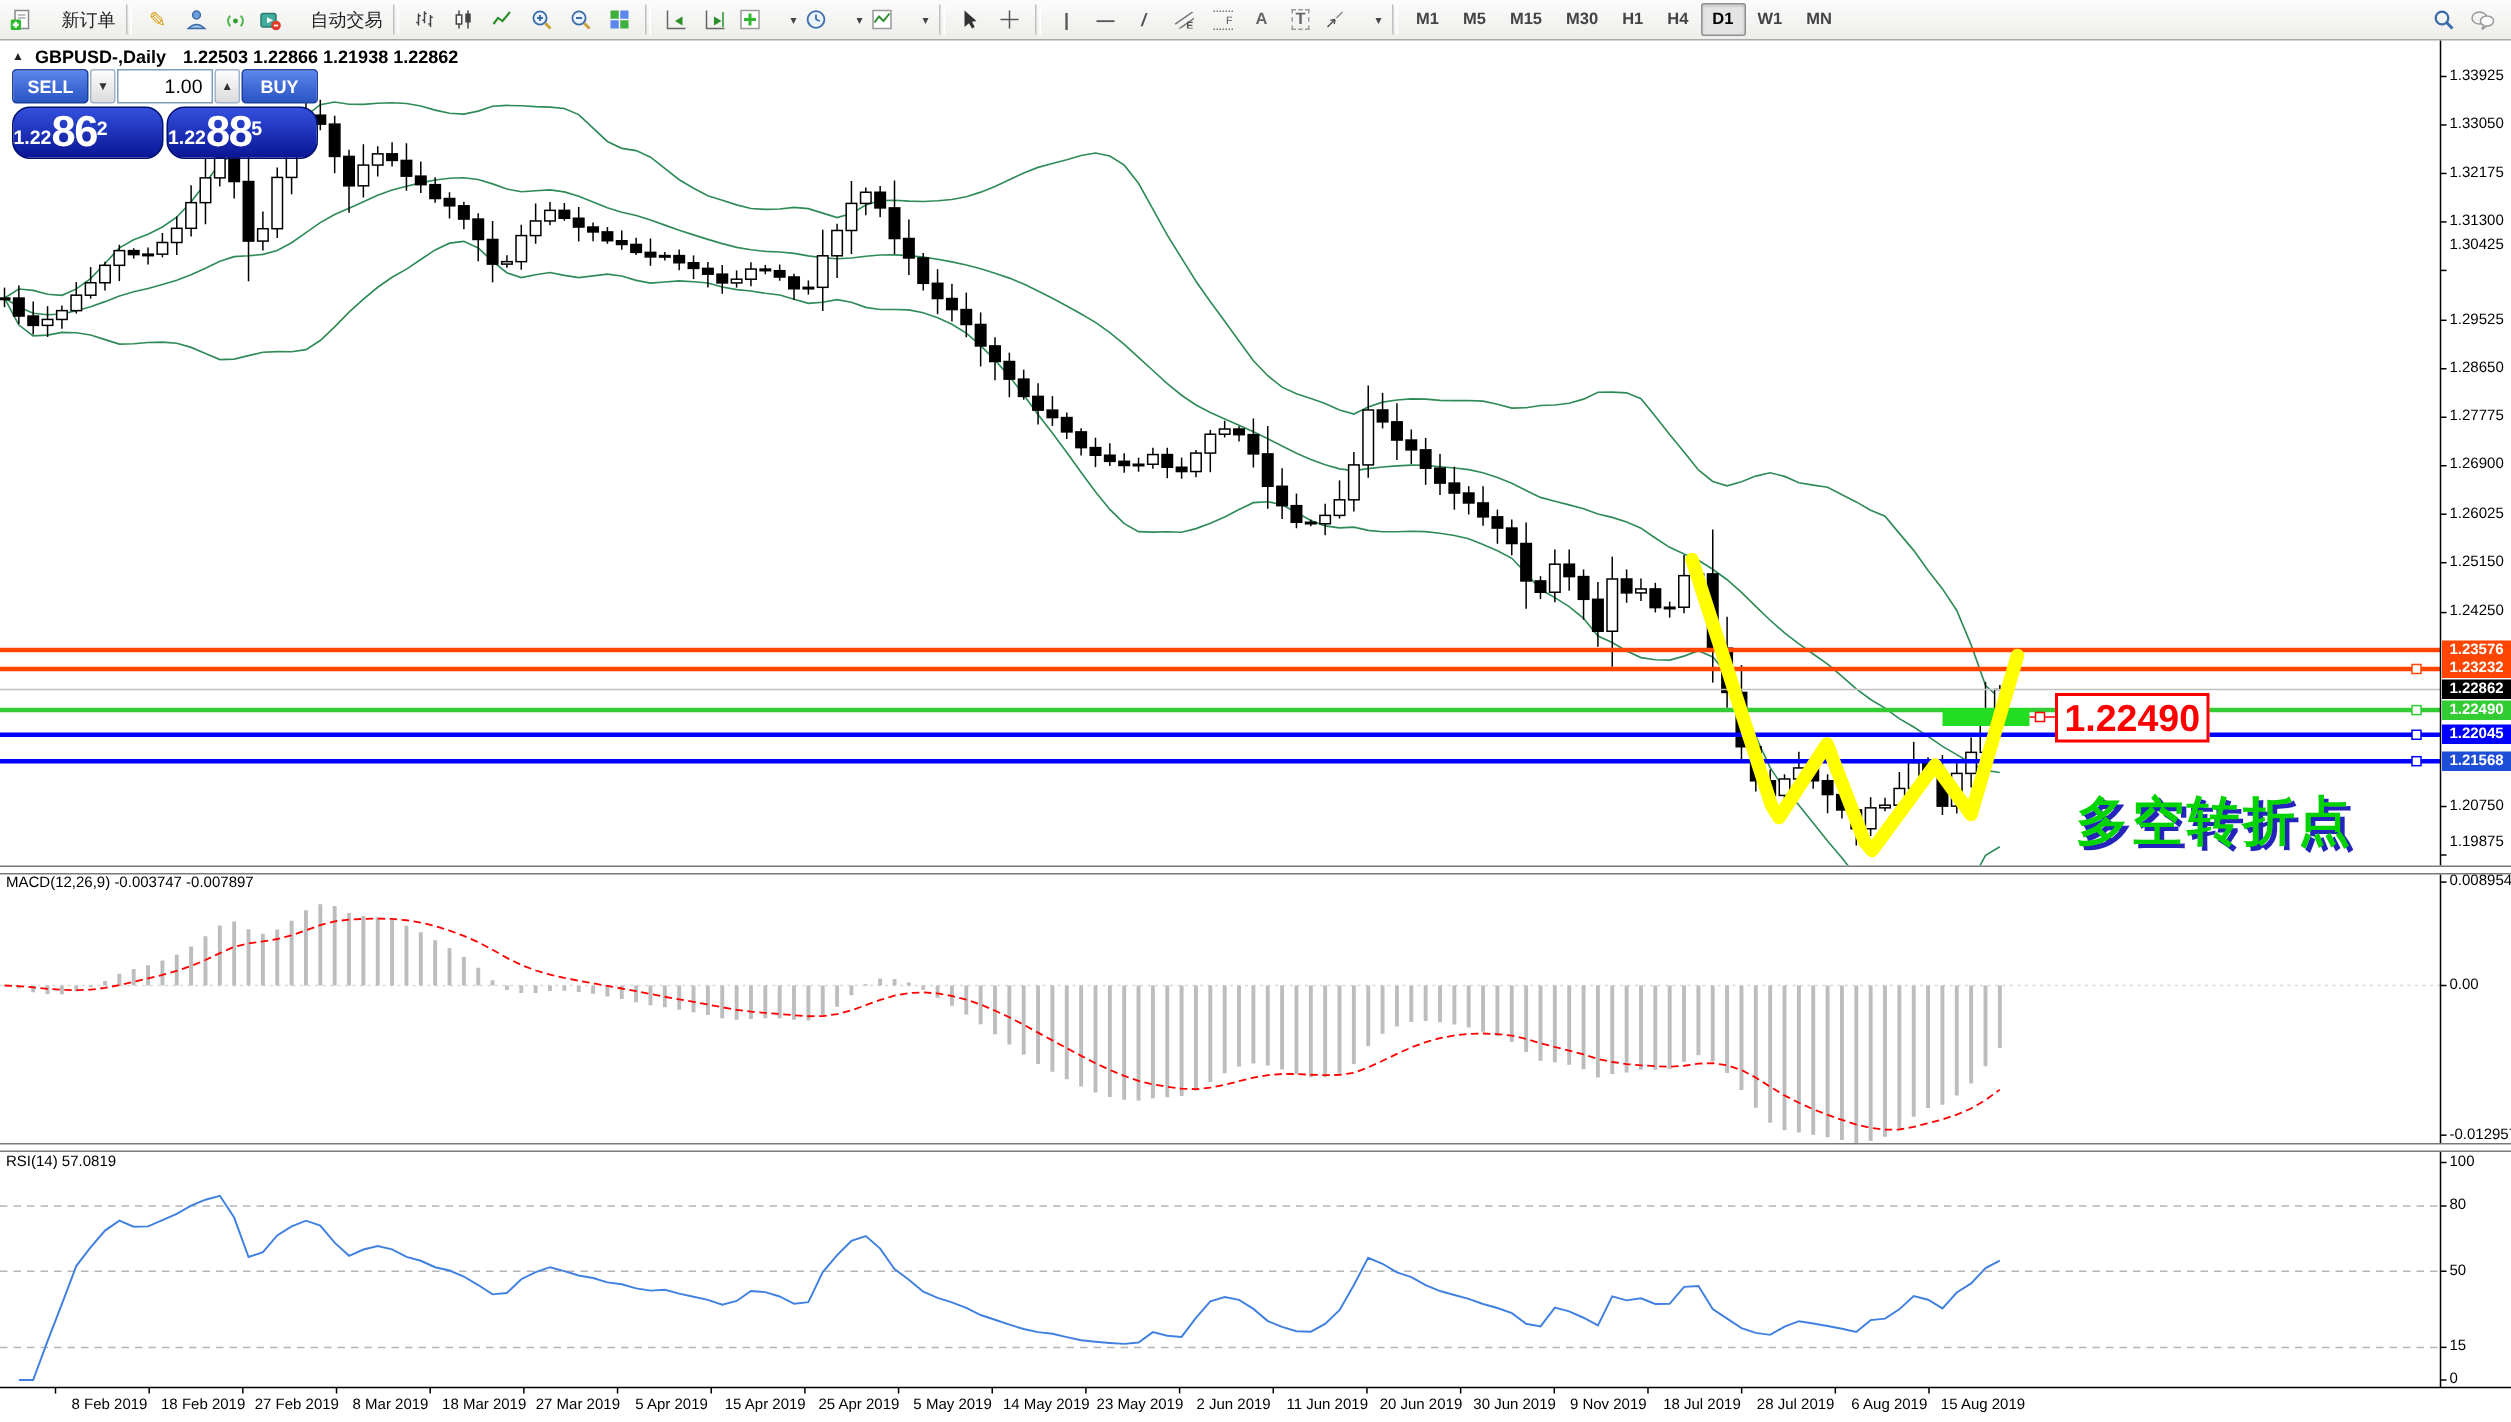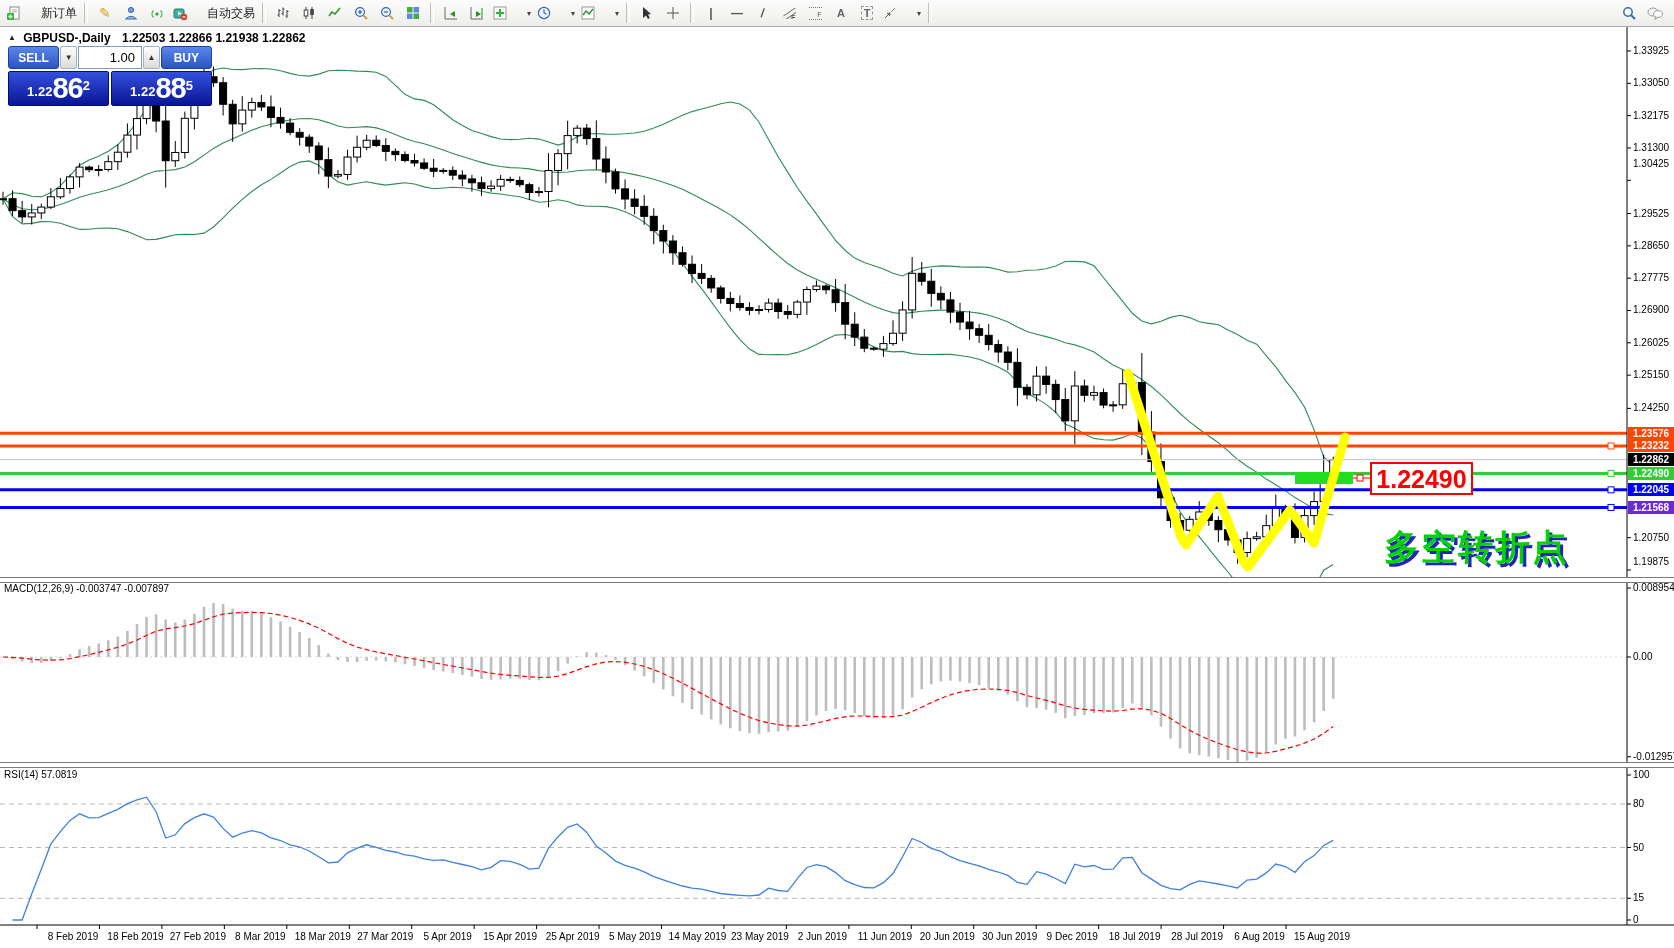--- a/index.html
+++ b/index.html
@@ -31,23 +31,23 @@
   
   .trade-panel{position:absolute;left:8px;top:46px;width:204px;height:60px;}
   .tp-row1{position:absolute;left:0;top:0;width:204px;height:23px;display:flex;gap:1px;}
   .tp-btn{width:52px;height:23px;border:1px solid #1d3f9e;border-radius:3px;color:#fff;
           font-size:12px;font-weight:bold;display:flex;align-items:center;justify-content:center;
           background:linear-gradient(#5b86ea,#2a55c4);box-sizing:border-box;}
   .tp-spin{width:17px;height:23px;background:linear-gradient(#fdfdfd,#dcdcdc);border:1px solid #9db2cc;
            border-radius:2px;font-size:8px;color:#333;display:flex;align-items:center;justify-content:center;box-sizing:border-box;}
   .tp-vol{width:64px;height:23px;background:#fff;border:1px solid #7f9db9;box-sizing:border-box;
           font-size:13px;text-align:right;padding:0 6px;line-height:21px;}
-  .tp-price{position:absolute;top:25px;width:101px;height:35px;border-radius:2px;color:#fff;
+  .tp-price{position:absolute;top:25px;width:101px;height:35px;border-radius:12px;color:#fff;
             background:linear-gradient(#3350dd,#0a1595);border:1px solid #001070;box-sizing:border-box;
-            display:flex;align-items:flex-end;justify-content:center;padding-bottom:2px;}
+            display:flex;align-items:flex-end;padding-bottom:2px;}
   .tp-price .sm{font-size:13px;font-weight:bold;line-height:22px;}
   .tp-price .big{font-size:29px;font-weight:bold;line-height:29px;letter-spacing:-1px;}
   .tp-price .sup{font-size:13px;font-weight:bold;line-height:34px;vertical-align:top;}
   
   .ptick{position:absolute;left:1633px;width:41px;font-size:10px;color:#000;height:12px;line-height:12px;}
   .plabel{position:absolute;left:1628px;width:46px;height:13px;line-height:13px;text-align:center;
           font-size:10px;font-weight:bold;color:#fff;}
   .itick{position:absolute;left:1633px;width:41px;font-size:10px;color:#000;height:12px;line-height:12px;}
   .ind-label{position:absolute;left:4px;font-size:10px;color:#000;}
   .date-label{position:absolute;top:931px;font-size:10px;color:#000;white-space:nowrap;transform:translateX(-50%);margin-left:36px;}
@@ -218,20 +218,31 @@
         <span class="letter-ico" style="border:1px dashed #999;padding:0 2px">T</span>
       </div>
     <div class="tbtn">
       <svg class="mini-ico" width="14" height="14" viewBox="0 0 14 14">
           <path d="M2 12 L7 7 M7 7 l-3 .5 M7 7 l-.5 3" stroke="#555" fill="none"></path>
           <path d="M12 2 L8 6" stroke="#888" fill="none"></path>
         </svg>
       <span class="drop">▾</span>
     </div>
     <div class="tsep"></div>
+    <div id="tf-strip" style="display:flex">
+        <div class="tf">M1</div>
+        <div class="tf">M5</div>
+        <div class="tf">M15</div>
+        <div class="tf">M30</div>
+        <div class="tf">H1</div>
+        <div class="tf">H4</div>
+        <div class="tf active">D1</div>
+        <div class="tf">W1</div>
+        <div class="tf">MN</div>
+      </div>
     <div class="spacer"></div>
     <div class="tbtn">
       <svg class="mini-ico" width="15" height="15" viewBox="0 0 15 15">
           <circle cx="6" cy="6" r="4.2" fill="none" stroke="#3a6aa8" stroke-width="1.5"></circle>
           <line x1="9.2" y1="9.2" x2="13" y2="13" stroke="#3a6aa8" stroke-width="2"></line>
         </svg>
     </div>
     <div class="tbtn" style="margin-right:6px">
       <svg class="mini-ico" width="16" height="14" viewBox="0 0 16 14">
           <ellipse cx="6" cy="6" rx="5" ry="4" fill="#f4f4f4" stroke="#999"></ellipse>
@@ -804,21 +815,21 @@
       <div class="ptick" style="top: 336.819px;">1.26025</div>
       <div class="ptick" style="top: 369.141px;">1.25150</div>
       <div class="ptick" style="top: 402.387px;">1.24250</div>
       <div class="ptick" style="top: 531.677px;">1.20750</div>
       <div class="ptick" style="top: 556px;">1.19875</div>
       <div class="plabel" style="top: 426.785px; background: rgb(255, 69, 0);">1.23576</div>
       <div class="plabel" style="top: 439.492px; background: rgb(255, 69, 0);">1.23232</div>
       <div class="plabel" style="top: 453.16px; background: rgb(0, 0, 0);">1.22862</div>
       <div class="plabel" style="top: 466.902px; background: rgb(50, 205, 50);">1.22490</div>
       <div class="plabel" style="top: 483.34px; background: rgb(0, 0, 255);">1.22045</div>
-      <div class="plabel" style="top: 500.961px; background: #6d28d9;">1.21568</div>
+      <div class="plabel" style="top: 500.961px; background: #1d4ed8;">1.21568</div>
     </div>
   <div id="ind-axes">
       <div class="itick" style="top: 582.054px;">0.008954</div>
       <div class="itick" style="top: 651px;">0.00</div>
       <div class="itick" style="top: 750.769px;">-0.012957</div>
       <div class="itick" style="top: 769px;">100</div>
       <div class="itick" style="top: 798px;">80</div>
       <div class="itick" style="top: 841.5px;">50</div>
       <div class="itick" style="top: 892.25px;">15</div>
       <div class="itick" style="top: 914px;">0</div>
@@ -833,20 +844,20 @@
       <div class="date-label" style="left: 411.7px;">5 Apr 2019</div>
       <div class="date-label" style="left: 474.15px;">15 Apr 2019</div>
       <div class="date-label" style="left: 536.6px;">25 Apr 2019</div>
       <div class="date-label" style="left: 599.05px;">5 May 2019</div>
       <div class="date-label" style="left: 661.5px;">14 May 2019</div>
       <div class="date-label" style="left: 723.95px;">23 May 2019</div>
       <div class="date-label" style="left: 786.4px;">2 Jun 2019</div>
       <div class="date-label" style="left: 848.85px;">11 Jun 2019</div>
       <div class="date-label" style="left: 911.3px;">20 Jun 2019</div>
       <div class="date-label" style="left: 973.75px;">30 Jun 2019</div>
-      <div class="date-label" style="left: 1036.2px;">9 Dec 2019</div>
+      <div class="date-label" style="left: 1036.2px;">9 Nov 2019</div>
       <div class="date-label" style="left: 1098.65px;">18 Jul 2019</div>
       <div class="date-label" style="left: 1161.1px;">28 Jul 2019</div>
       <div class="date-label" style="left: 1223.55px;">6 Aug 2019</div>
       <div class="date-label" style="left: 1286px;">15 Aug 2019</div>
     </div>
 
 </div>
 
 </body></html>

